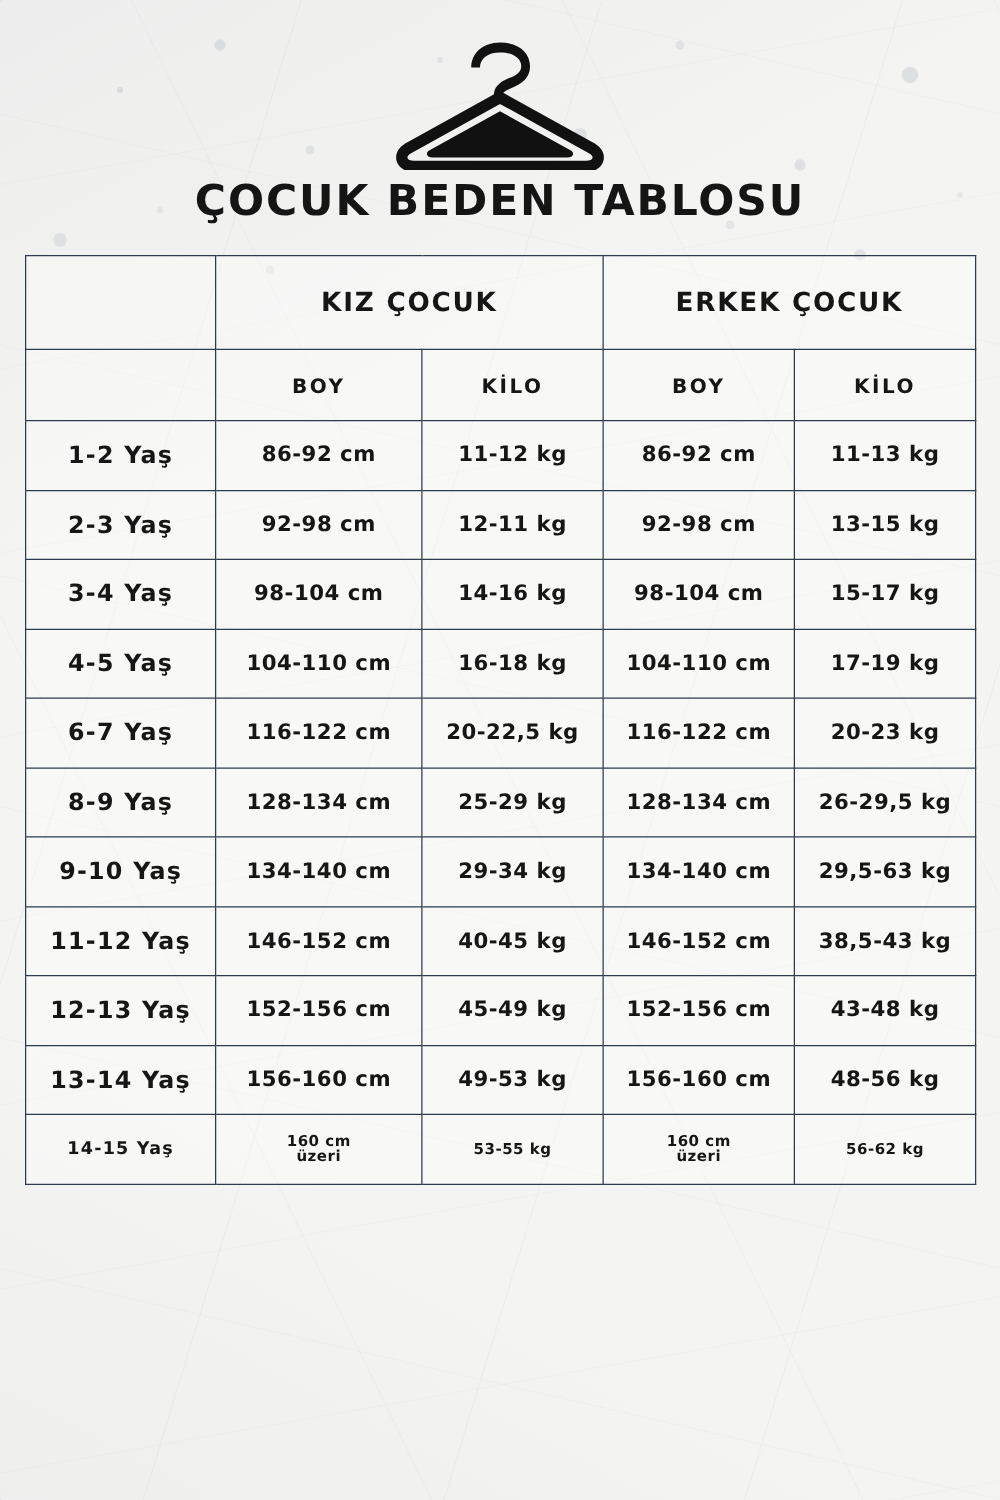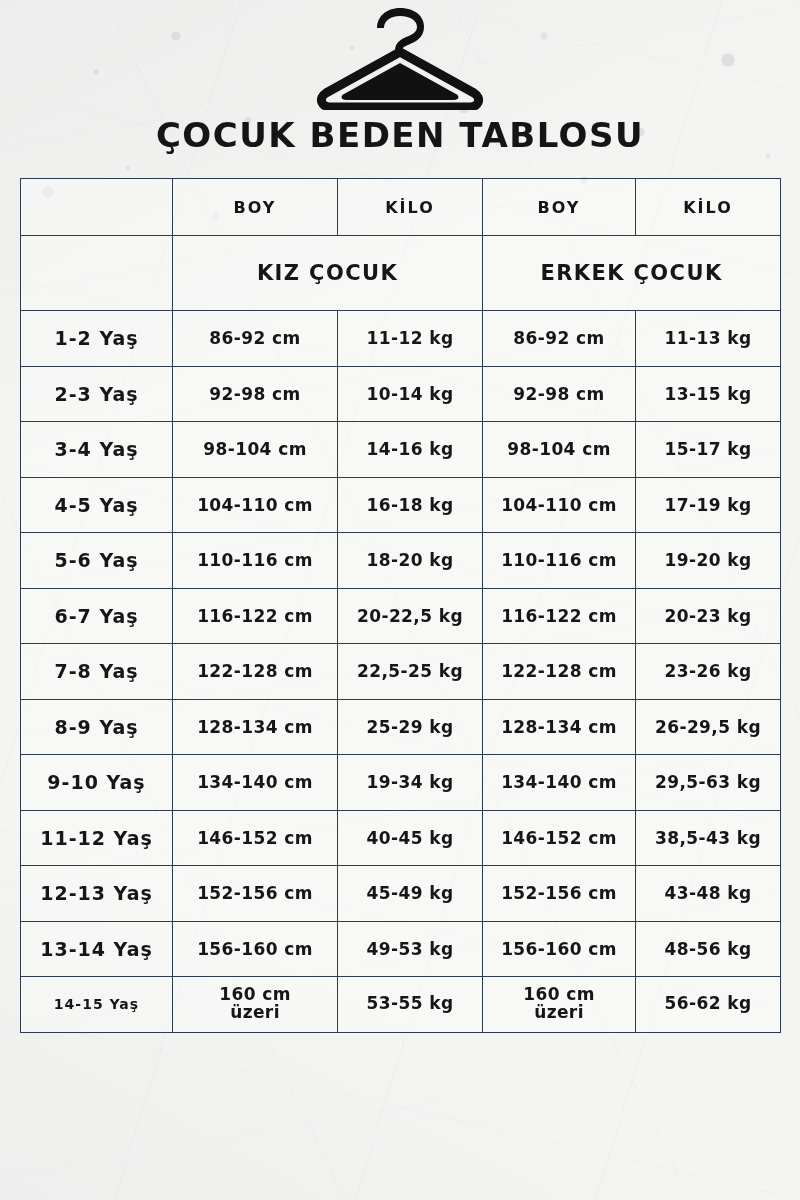--- a/index.html
+++ b/index.html
@@ -41,20 +41,21 @@
     inset: 0;
     pointer-events: none;
     background-image:
       repeating-linear-gradient(107deg, rgba(120,130,145,0.055) 0 1px, rgba(0,0,0,0) 1px 230px),
       repeating-linear-gradient(64deg, rgba(120,130,145,0.045) 0 1px, rgba(0,0,0,0) 1px 310px),
       repeating-linear-gradient(13deg, rgba(120,130,145,0.035) 0 1px, rgba(0,0,0,0) 1px 180px),
       repeating-linear-gradient(170deg, rgba(120,130,145,0.03) 0 1px, rgba(0,0,0,0) 1px 145px);
   }
   .header {
     position: relative;
+    padding-top: 26px;
     text-align: center;
   }
   .hanger {
     display: block;
     margin: 0 auto 6px auto;
   }
   .title {
     font-family: "DejaVu Sans", sans-serif;
     font-weight: bold;
     font-size: 34px;
@@ -106,21 +107,21 @@
     height: 54.5px;
     font-size: 17px;
     letter-spacing: 0.4px;
   }
   tbody td.age {
     font-size: 19px;
     letter-spacing: 1px;
     margin-top: 48px;
   }
   tbody tr:last-child td {
-    font-size: 17px;
+    font-size: 12px;
     line-height: 1.05;
   }
   tbody tr:last-child td.age {
     font-size: 14px;
   }
   .two-line {
     display: block;
     line-height: 1.05;
   }
 </style>
@@ -143,93 +144,79 @@
     <table class="size-table">
       <colgroup>
         <col class="c-age">
           <col class="c-g-boy">
           <col class="c-g-kilo">
           <col class="c-e-boy">
           <col class="c-e-kilo">
       </colgroup>
       <thead>
         <tr>
+          <th class="grp-head blank-corner"></th>
+          <th class="grp-head" colspan="2">KIZ ÇOCUK</th>
+          <th class="grp-head" colspan="2">ERKEK ÇOCUK</th>
+        </tr>
+        <tr>
           <th class="sub-head"></th>
           <th class="sub-head">BOY</th>
           <th class="sub-head">KİLO</th>
           <th class="sub-head">BOY</th>
           <th class="sub-head">KİLO</th>
         </tr>
-        <tr>
-          <th class="grp-head blank-corner"></th>
-          <th class="grp-head" colspan="2">KIZ ÇOCUK</th>
-          <th class="grp-head" colspan="2">ERKEK ÇOCUK</th>
-        </tr>
       </thead>
       <tbody>
         <tr>
           <td class="age">1-2 Yaş</td>
           <td>86-92 cm</td>
           <td>11-12 kg</td>
           <td>86-92 cm</td>
           <td>11-13 kg</td>
         </tr>
         <tr>
           <td class="age">2-3 Yaş</td>
           <td>92-98 cm</td>
-          <td>10-14 kg</td>
+          <td>12-11 kg</td>
           <td>92-98 cm</td>
           <td>13-15 kg</td>
         </tr>
         <tr>
           <td class="age">3-4 Yaş</td>
           <td>98-104 cm</td>
           <td>14-16 kg</td>
           <td>98-104 cm</td>
           <td>15-17 kg</td>
         </tr>
         <tr>
           <td class="age">4-5 Yaş</td>
           <td>104-110 cm</td>
           <td>16-18 kg</td>
           <td>104-110 cm</td>
           <td>17-19 kg</td>
         </tr>
         <tr>
-          <td class="age">5-6 Yaş</td>
-          <td>110-116 cm</td>
-          <td>18-20 kg</td>
-          <td>110-116 cm</td>
-          <td>19-20 kg</td>
-        </tr>
-        <tr>
           <td class="age">6-7 Yaş</td>
           <td>116-122 cm</td>
           <td>20-22,5 kg</td>
           <td>116-122 cm</td>
           <td>20-23 kg</td>
         </tr>
         <tr>
-          <td class="age">7-8 Yaş</td>
-          <td>122-128 cm</td>
-          <td>22,5-25 kg</td>
-          <td>122-128 cm</td>
-          <td>23-26 kg</td>
-        </tr>
-        <tr>
           <td class="age">8-9 Yaş</td>
           <td>128-134 cm</td>
           <td>25-29 kg</td>
           <td>128-134 cm</td>
           <td>26-29,5 kg</td>
         </tr>
         <tr>
           <td class="age">9-10 Yaş</td>
           <td>134-140 cm</td>
-          <td>19-34 kg</td>
+          <td>29-34 kg</td>
           <td>134-140 cm</td>
           <td>29,5-63 kg</td>
         </tr>
         <tr>
           <td class="age">11-12 Yaş</td>
           <td>146-152 cm</td>
           <td>40-45 kg</td>
           <td>146-152 cm</td>
           <td>38,5-43 kg</td>
         </tr>

